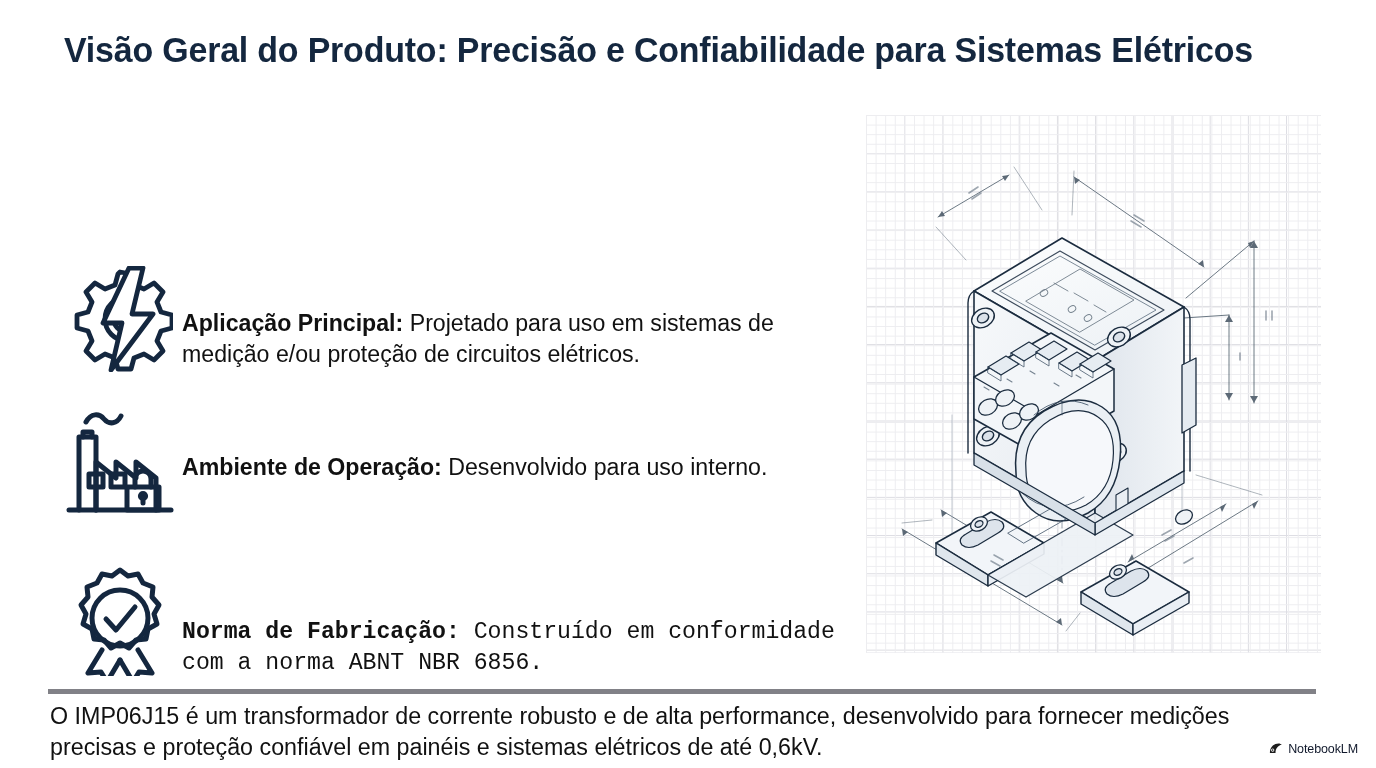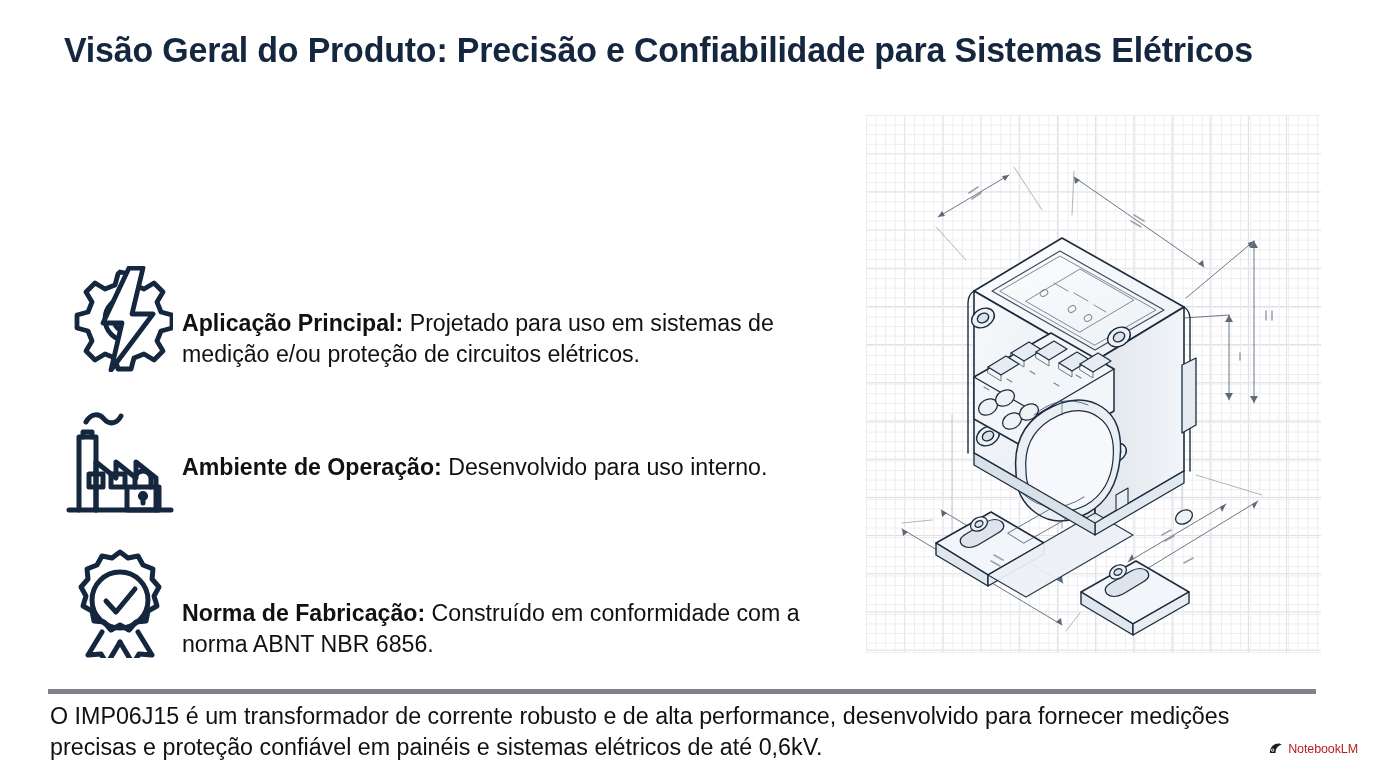--- a/index.html
+++ b/index.html
@@ -42,21 +42,21 @@
   .feature-row {
     position: absolute;
     left: 0;
     width: 790px;
     display: flex;
     align-items: flex-start;
   }
   .feature-row.r0 { top: 0px; }
   .feature-row.r1 { top: 146px; }
   .feature-row.r2 { top: 290px; }
-  .feature-row.r3 { top: 428px; }
+  .feature-row.r3 { top: 446px; font-family: Liberation Mono, monospace; }
 
   .feature-icon {
     width: 124px;
     flex: 0 0 124px;
     display: flex;
     justify-content: center;
     align-items: flex-start;
     padding-top: 2px;
   }
   .feature-icon svg {
@@ -131,21 +131,21 @@
   .brand {
     position: absolute;
     right: 18px;
     bottom: 12px;
     display: flex;
     align-items: center;
     gap: 5px;
   }
   .brand-label {
     font-size: 12.5px;
-    color: #b91c1c;
+    color: #0f172a;
     letter-spacing: -0.1px;
   }
 </style>
 </head>
 <body>
 
 <div class="slide-title">Visão Geral do Produto: Precisão e Confiabilidade para Sistemas Elétricos</div>
 
 <div class="features">
 

